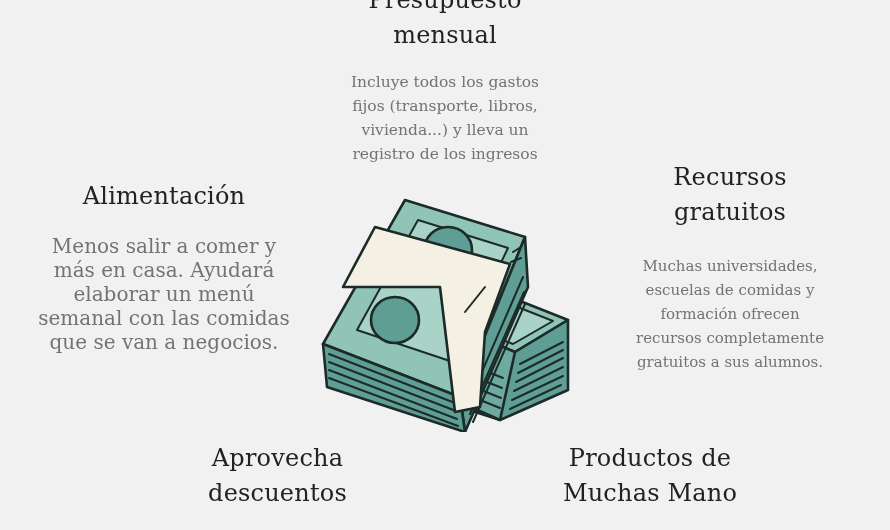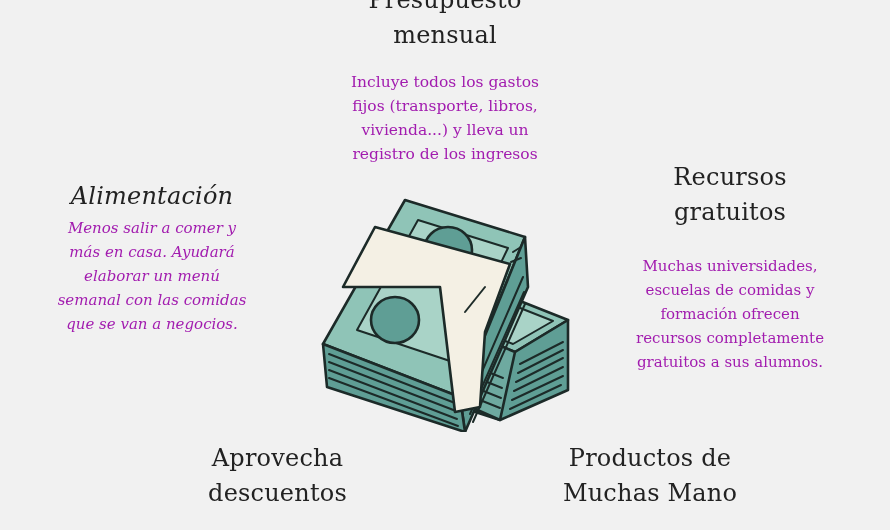--- a/index.html
+++ b/index.html
@@ -25,30 +25,30 @@
     font-size: 24px;
     line-height: 35px;
     color: #222;
     letter-spacing: 0.2px;
     white-space: nowrap;
   }
   .desc {
     font-family: "DejaVu Serif", serif;
     font-size: 15px;
     line-height: 24px;
-    color: #a21caf;
+    color: #737373;
     white-space: nowrap;
   }
   .line { display: block; }
 
   #b-presupuesto { left: 295px; top: -17px; width: 300px; }
   #b-presupuesto .desc { margin-top: 17px; font-size: 15.5px; }
 
-  #b-alimentacion { left: 12px; top: 179px; width: 280px; font-style: italic; }
-  #b-alimentacion .desc { margin-top: 2px; font-size: 15px; }
+  #b-alimentacion { left: 24px; top: 179px; width: 280px; }
+  #b-alimentacion .desc { margin-top: 20px; font-size: 20px; }
 
   #b-recursos { left: 600px; top: 160px; width: 260px; }
   #b-recursos .desc { margin-top: 24px; font-size: 15px; }
 
   #b-descuentos { left: 175px; top: 441px; width: 205px; }
   #b-segunda { left: 520px; top: 441px; width: 260px; }
 
   #money {
     position: absolute;
     left: 315px;

